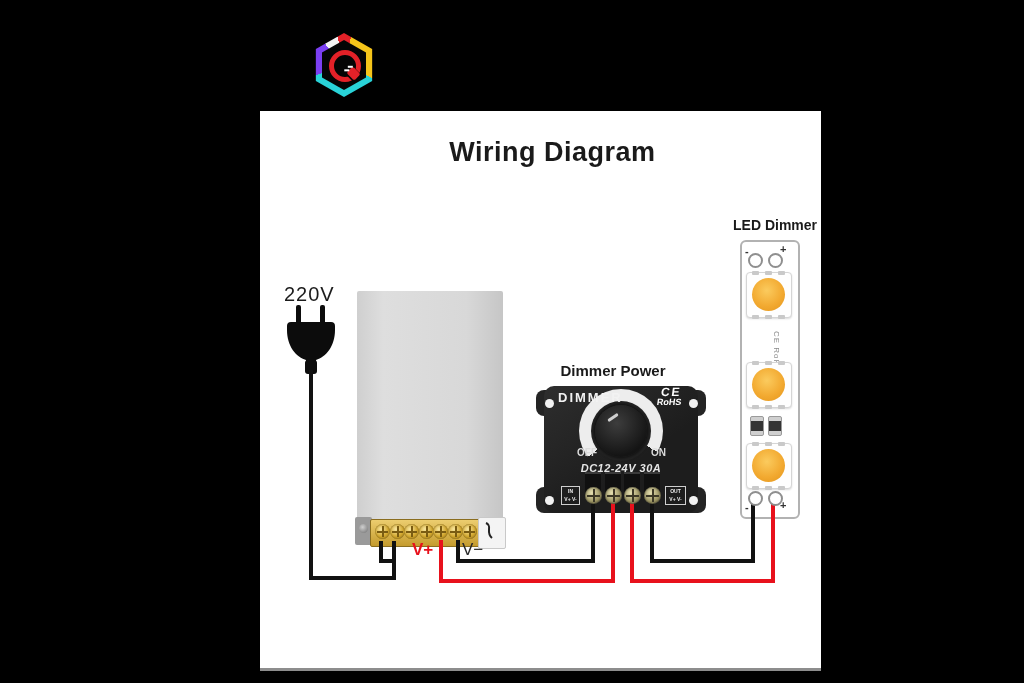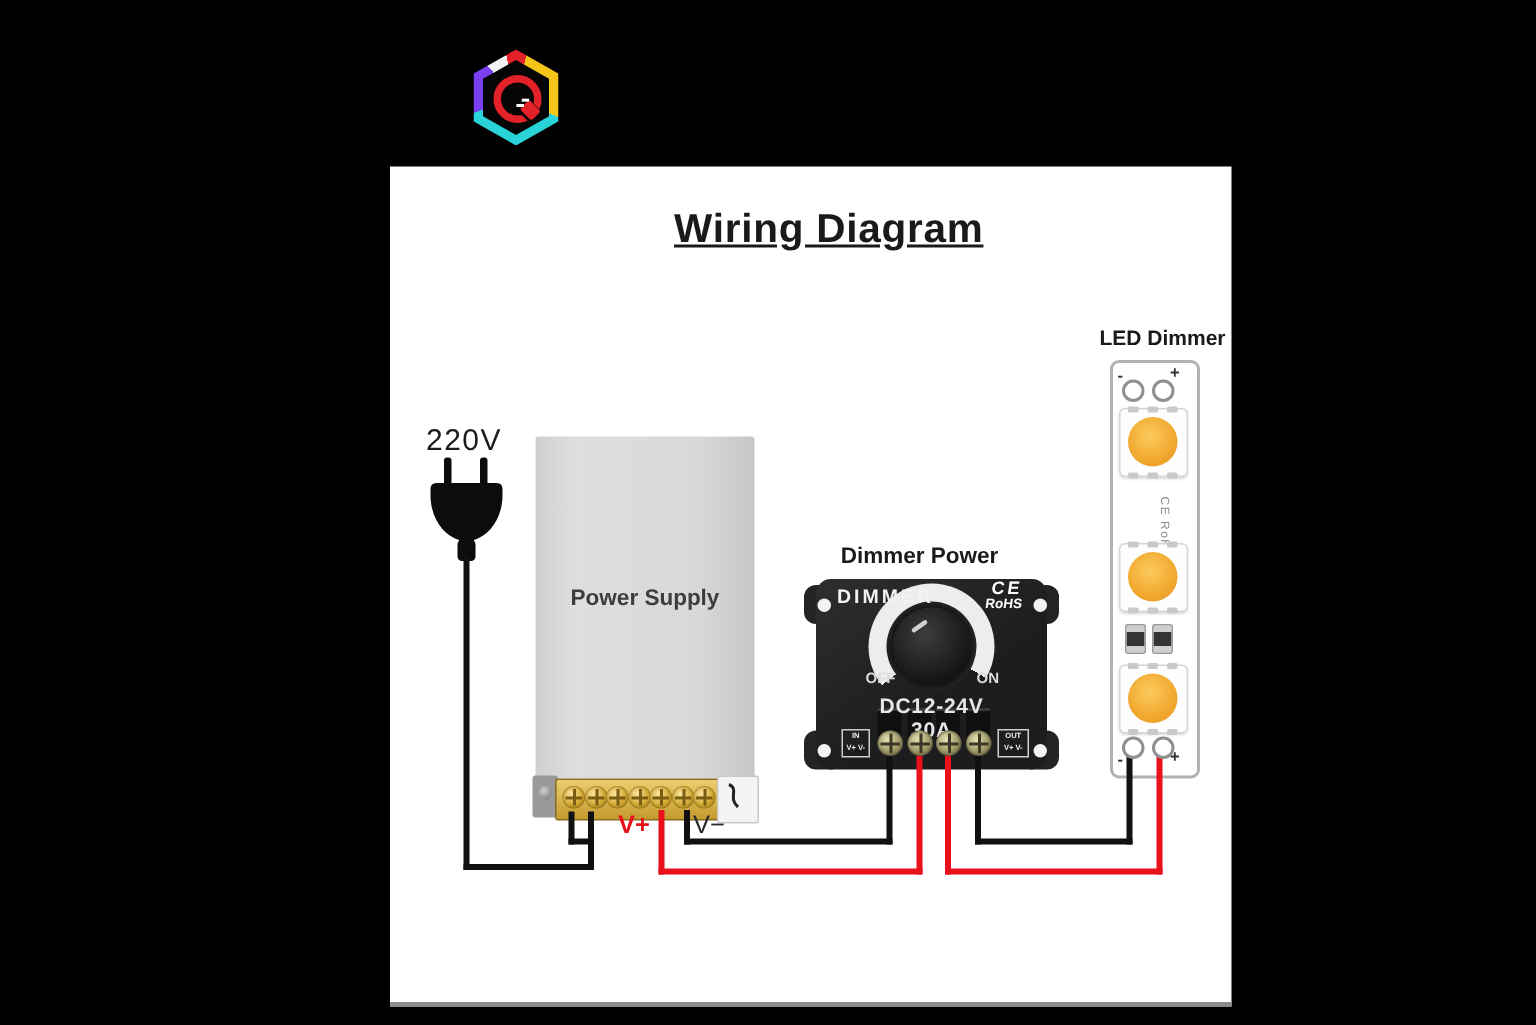--- a/index.html
+++ b/index.html
@@ -17,21 +17,21 @@
   .logo-gap{left:348px;top:69px;width:11px;height:11px;background:#050505;transform:rotate(45deg);}
   .logo-plug{left:349px;top:68px;width:9px;height:11px;background:#e32128;border-radius:2px;transform:rotate(-45deg);}
   .logo-prong{width:2px;height:5px;background:#fff;transform:rotate(-45deg);}
   .logo-text{left:380px;top:40px;font-family:"DejaVu Sans", sans-serif;font-weight:800;
     font-size:39px;color:#fff;letter-spacing:1px;white-space:nowrap;}
   .i-wrap{position:relative;}
   .i-wrap::after{content:"";position:absolute;left:1px;top:2px;width:8px;height:8px;border-radius:50%;background:#f0581f;}
 
   
   .panel{left:260px;top:111px;width:561px;height:557px;background:#fff;border-bottom:3px solid #8d8d8d;}
-  .title{left:280px;top:137px;width:545px;text-align:center;font-size:27px;font-weight:bold;color:#1a1a1a;letter-spacing:0.5px;text-decoration:underline;}
+  .title{left:280px;top:137px;width:545px;text-align:center;font-size:27px;font-weight:bold;color:#1a1a1a;letter-spacing:0.5px;}
 
   
   .wire{z-index:4;}
   .wk{background:#111;}
   .wr{background:#e8111c;}
 
   
   .v220{left:284px;top:283px;font-size:20px;color:#1c1c1c;letter-spacing:1px;}
 
   
@@ -61,21 +61,21 @@
   .dim-ce{left:661px;top:385px;font-size:12px;font-weight:bold;color:#fff;transform:skewX(-8deg);letter-spacing:2px;z-index:5;}
   .dim-rohs{left:657px;top:397px;font-size:9px;font-weight:bold;color:#fff;transform:skewX(-8deg);z-index:5;}
   .dim-arc{left:579px;top:389px;width:84px;height:84px;border-radius:50%;z-index:4;
     background:conic-gradient(from 232deg,#ededed 0 248deg,transparent 248deg 360deg);}
   .dim-arc-cover{left:591px;top:401px;width:60px;height:60px;border-radius:50%;background:#242424;z-index:4;}
   .dim-knob{left:595px;top:405px;width:52px;height:52px;border-radius:50%;z-index:5;
     background:radial-gradient(circle at 42% 35%,#3d3d3d,#141414 72%);box-shadow:0 0 4px #000;}
   .dim-ind{left:607px;top:416px;width:12px;height:3px;background:#cfcfcf;border-radius:2px;transform:rotate(-35deg);z-index:6;}
   .dim-off{left:577px;top:447px;font-size:10px;font-weight:bold;color:#dcdcdc;z-index:5;}
   .dim-on{left:651px;top:447px;font-size:10px;font-weight:bold;color:#dcdcdc;z-index:5;}
-  .dim-rating{left:576px;top:462px;width:90px;text-align:center;font-size:14px;font-weight:bold;color:#e6e6e6;letter-spacing:0.5px;z-index:5;}
+  .dim-rating{left:576px;top:462px;width:90px;text-align:center;font-size:11px;font-weight:bold;color:#e6e6e6;letter-spacing:0.5px;z-index:5;font-style:italic;}
   .dim-term{width:16px;height:20px;background:#101010;border-top:2px solid #3a3a3a;z-index:4;}
   .dscrew{width:17px;height:17px;border-radius:50%;z-index:5;
     background:radial-gradient(circle at 40% 35%,#e6e0b2,#97905e 60%,#4c4638);box-shadow:inset 0 0 2px #222;}
   .dscrew::before,.dscrew::after{content:"";position:absolute;background:#3c3827;}
   .dscrew::before{left:8px;top:2px;width:1.5px;height:13px;}
   .dscrew::after{left:2px;top:8px;width:13px;height:1.5px;}
   .io-box{width:17px;height:17px;border:1px solid #cfcfcf;z-index:5;color:#eee;
     font-size:5px;font-weight:bold;text-align:center;line-height:8px;}
 
   
@@ -137,21 +137,20 @@
   <div class="abs wire wr" style="left:630px;top:497px;width:4px;height:86px;"></div>
   <div class="abs wire wr" style="left:630px;top:579px;width:145px;height:4px;"></div>
   <div class="abs wire wr" style="left:771px;top:503px;width:4px;height:80px;"></div>
 
   <div class="abs wire wk" style="left:650px;top:497px;width:4px;height:66px;"></div>
   <div class="abs wire wk" style="left:650px;top:559px;width:105px;height:4px;"></div>
   <div class="abs wire wk" style="left:751px;top:503px;width:4px;height:60px;"></div>
 
   <div class="abs psu-body"></div>
   <div class="abs psu-text">
-    <div>Power Supply</div>
   </div>
   <div class="abs psu-capL"></div>
   <div class="abs psu-capL-screw"></div>
   <div class="abs psu-strip"></div>
   <div class="abs screw" style="left:375px;top:524px;"></div>
   <div class="abs screw" style="left:390px;top:524px;"></div>
   <div class="abs screw" style="left:404px;top:524px;"></div>
   <div class="abs screw" style="left:419px;top:524px;"></div>
   <div class="abs screw" style="left:433px;top:524px;"></div>
   <div class="abs screw" style="left:448px;top:524px;"></div>

